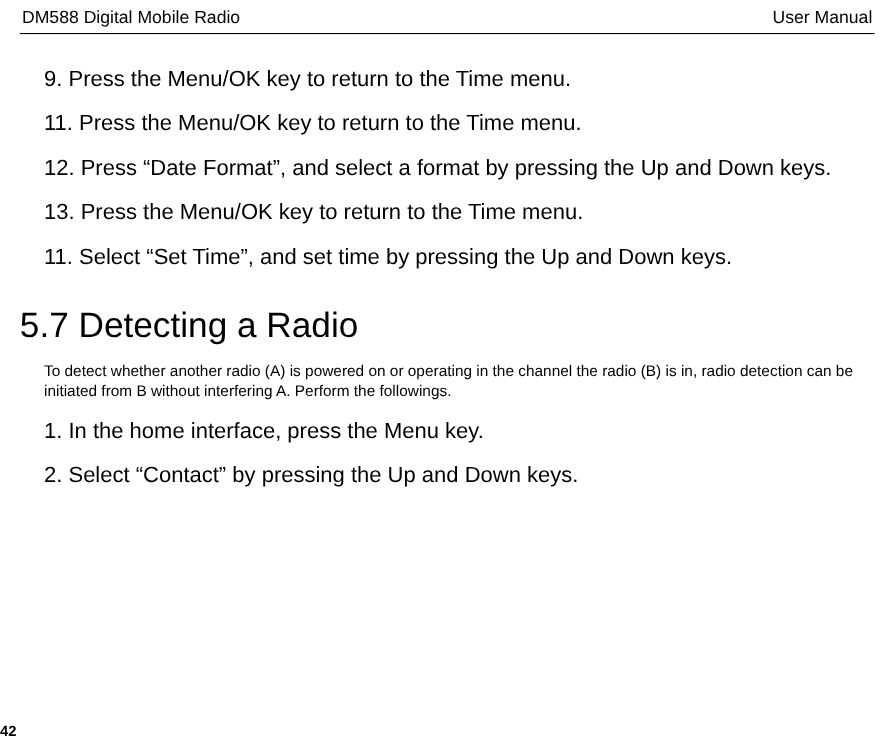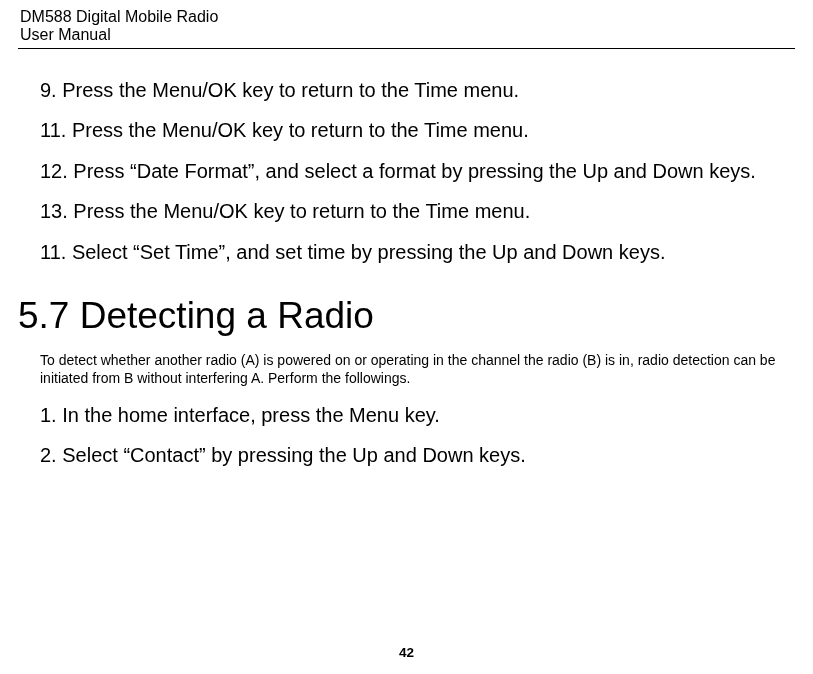--- a/index.html
+++ b/index.html
@@ -19,54 +19,52 @@
       width: 100%;
       height: 100%;
       padding: 8px 18px 0 18px;
     }
     .header {
       display: flex;
       justify-content: space-between;
       align-items: baseline;
       font-size: 16px;
       padding: 0 2px 4px 2px;
-      flex-direction: column;
     }
     .header-rule {
       border: none;
       border-top: 1.5px solid #000000;
       margin-bottom: 28px;
     }
     .content {
       padding-left: 22px;
       padding-right: 6px;
     }
     .step {
       font-size: 20px;
       line-height: 1.32;
       margin-bottom: 14px;
     }
     .section-heading {
-      font-size: 37px;
+      font-size: 32px;
       font-weight: normal;
       margin-top: 30px;
       margin-bottom: 14px;
       margin-left: -22px;
     }
     .intro {
       font-size: 14px;
       line-height: 1.32;
       margin-bottom: 14px;
     }
     .page-number {
       position: absolute;
-      bottom: 14px;
+      bottom: 2px;
       left: 0;
       right: 0;
-      text-align: center;
       font-size: 13.5px;
       font-weight: bold;
     }
   </style>
 </head>
 <body>
 
 <div class="page">
   <div class="header">
     <span>DM588 Digital Mobile Radio</span>

